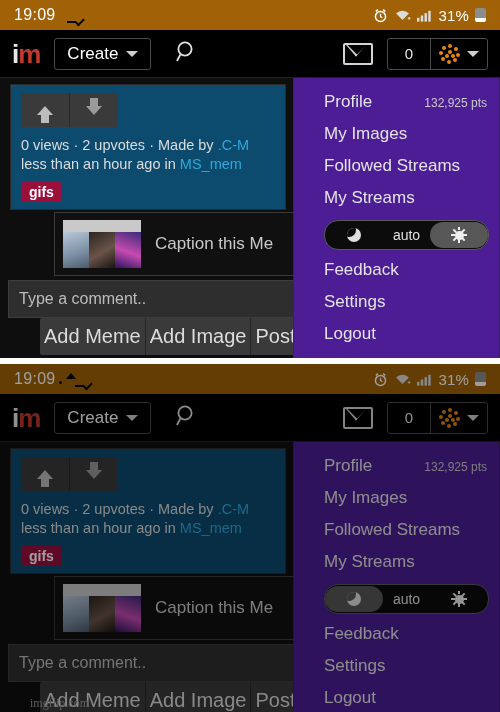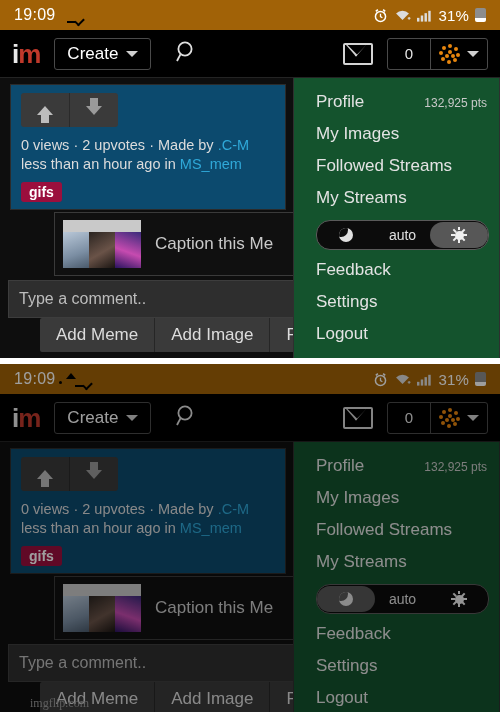--- a/index.html
+++ b/index.html
@@ -81,26 +81,26 @@
   .thumb .p1{left:0;background:linear-gradient(160deg,#b9c8d8,#7b8ea3 60%,#4a5a6b);}
   .thumb .p2{left:33.3%;background:linear-gradient(150deg,#2a2420,#6a5348 55%,#1a1512);}
   .thumb .p3{left:66.6%;background:linear-gradient(200deg,#3a2a7a,#c64bb0 55%,#2a1460);}
   .caption-text{color:#c9c9c9;font-size:17px;margin-left:14px;white-space:nowrap;}
 
   .comment-box{position:absolute;left:8px;top:202px;width:492px;height:36px;
     background:#2e2e2e;border:1px solid #3d3d3d;display:flex;align-items:center;}
   .comment-ph{color:#bdbdbd;font-size:16px;margin-left:10px;text-align:right;}
 
   .btn-row{position:absolute;left:40px;top:240px;display:flex;background:#3a3a3a;border-radius:2px;}
-  .abtn{color:#dcdcdc;font-size:17px;padding:7px 16px;white-space:nowrap;}
+  .abtn{color:#dcdcdc;font-size:20px;padding:7px 4px;white-space:nowrap;}
   .abtn + .abtn{border-left:1px solid #262626;}
 
   
-  .menu{position:absolute;right:0;top:0;width:207px;background:#14532d;
-    border:1px solid #2f2f2f;border-top:none;padding:8px 0 10px 8px;box-sizing:border-box;z-index:9;}
+  .menu{position:absolute;right:0;top:0;width:207px;background:#4c1d95;
+    border:1px solid #2f2f2f;border-top:none;padding:8px 0 10px 16px;box-sizing:border-box;z-index:9;}
   .mrow{display:flex;align-items:baseline;padding:6px 0 6px 14px;}
   .mlabel{color:#e3e3e3;font-size:17px;}
   .mpts{margin-left:auto;margin-right:12px;color:#c9c9c9;font-size:12px;}
   .theme{margin:6px 10px 4px 14px;height:28px;border:1px solid #5a5a5a;border-radius:14px;
     display:flex;align-items:center;justify-content:space-between;background:#0c0c0c;}
   .tseg{width:58px;height:26px;border-radius:14px;display:flex;align-items:center;justify-content:center;}
   .tseg.on{background:#575757;}
   .tauto{color:#e0e0e0;font-size:14px;}
   .moon{width:14px;height:14px;border-radius:50%;background:#e0e0e0;position:relative;overflow:hidden;}
   .moon::after{content:"";position:absolute;left:-5px;top:-5px;width:14px;height:14px;

